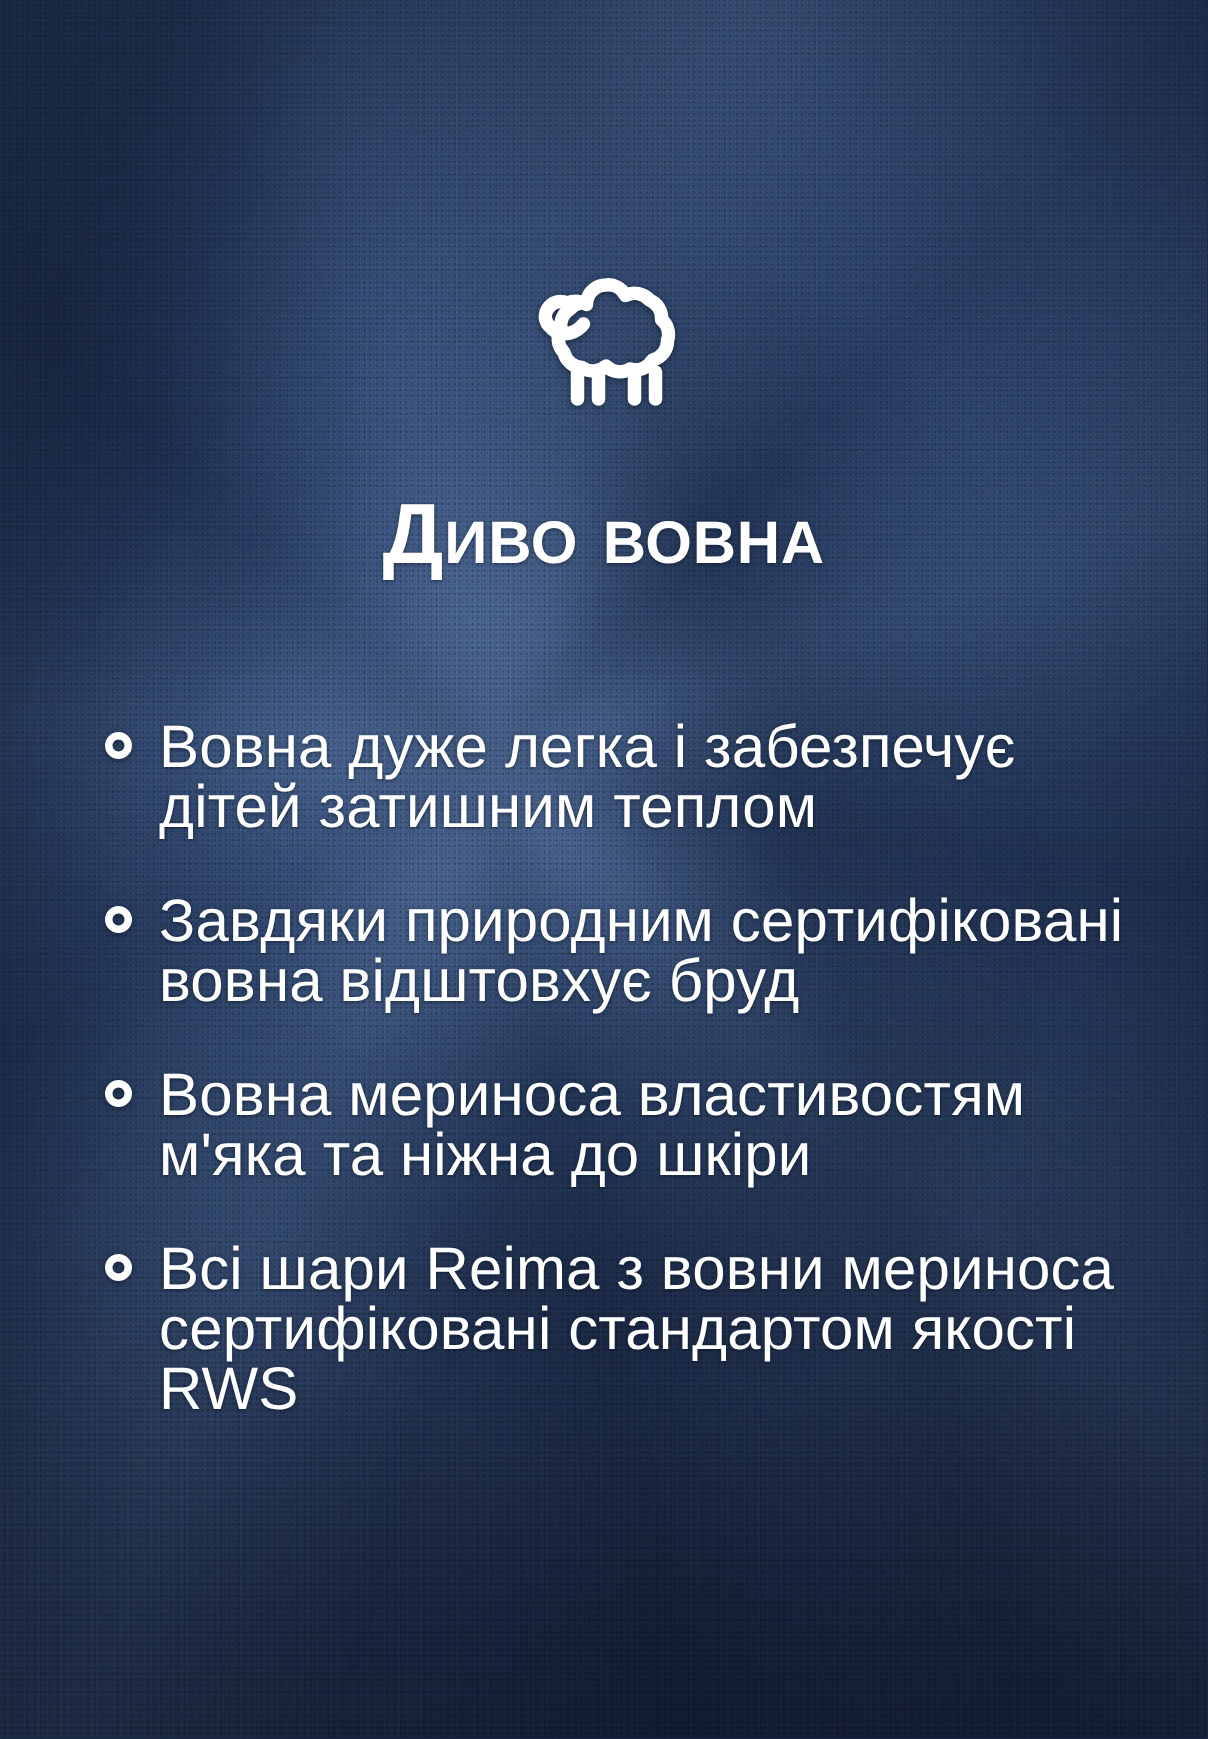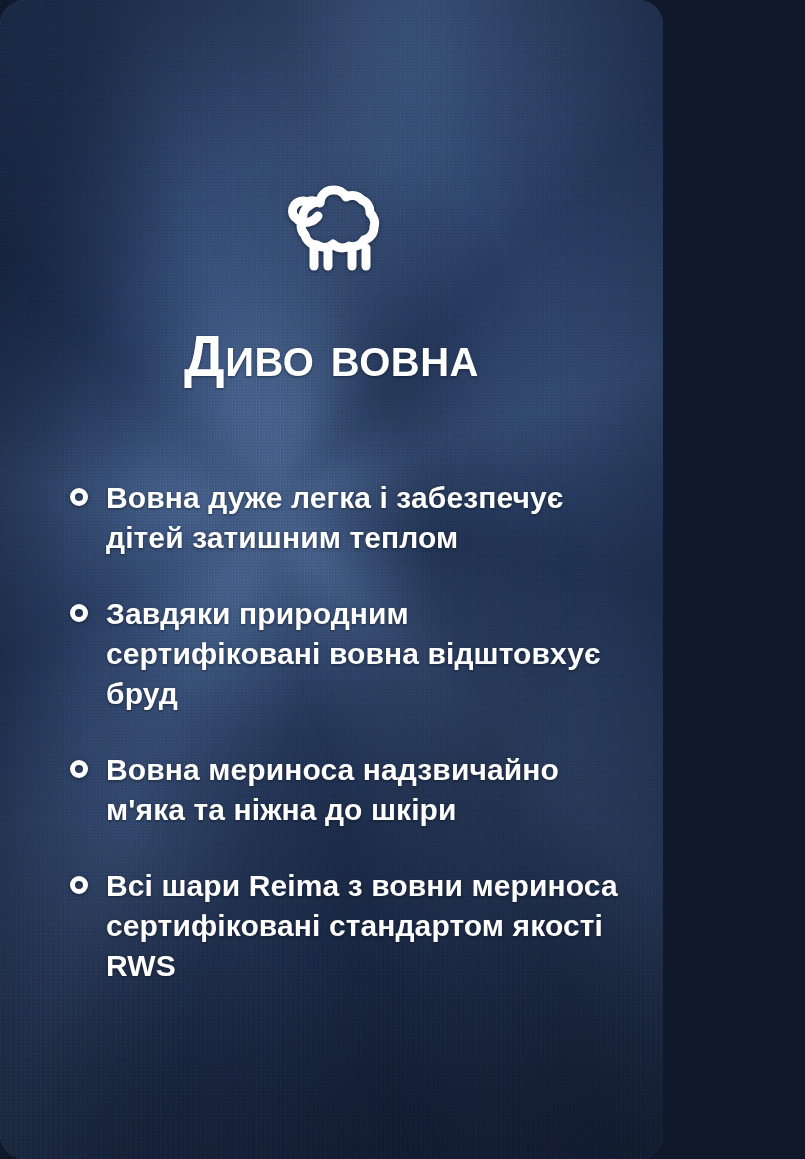--- a/index.html
+++ b/index.html
@@ -4,28 +4,27 @@
 <title>Диво вовна</title>
 <style>
   html, body {
     margin: 0;
     padding: 0;
     background: #10182b;
   }
 
   .poster {
     position: relative;
-    width: 663px;
+    width: 805px;
     height: 1159px;
     overflow: hidden;
     font-family: "Liberation Sans", "DejaVu Sans", sans-serif;
     background-color: #253css;
     background-color: #243a5e;
     isolation: isolate;
-    border-radius: 25px;
   }
 
   
 
   
   .fabric-base {
     position: absolute;
     inset: 0;
     background:
       radial-gradient(ellipse 58% 40% at 47% 44%, rgba(86,116,162,0.50) 0%, rgba(70,98,142,0.26) 38%, rgba(0,0,0,0) 70%),
@@ -212,23 +211,23 @@
     margin-top: 10px;
     margin-right: 18px;
     border-radius: 50%;
     border: 5px solid #ffffff;
     box-sizing: border-box;
     filter: drop-shadow(0 1px 2px rgba(6,12,26,0.55));
   }
 
   .bullet-text {
     color: #ffffff;
-    font-size: 30px;
+    font-size: 40px;
     line-height: 40px;
-    font-weight: 700;
+    font-weight: 400;
     letter-spacing: 0.1px;
     text-shadow: 0 1px 3px rgba(6,12,26,0.55);
     max-width: 660px;
   }
 </style>
 </head>
 <body>
 
 <div class="poster">
 
@@ -284,21 +283,21 @@
         <span class="bullet-text">Вовна дуже легка і забезпечує дітей затишним теплом</span>
       </li>
 
       <li class="bullet-item">
         <span class="bullet-marker"></span>
         <span class="bullet-text">Завдяки природним сертифіковані вовна відштовхує бруд</span>
       </li>
 
       <li class="bullet-item">
         <span class="bullet-marker"></span>
-        <span class="bullet-text">Вовна мериноса надзвичайно м'яка та ніжна до шкіри</span>
+        <span class="bullet-text">Вовна мериноса властивостям м'яка та ніжна до шкіри</span>
       </li>
 
       <li class="bullet-item">
         <span class="bullet-marker"></span>
         <span class="bullet-text">Всі шари Reima з вовни мериноса сертифіковані стандартом якості RWS</span>
       </li>
 
     </ul>
 
   </div>

